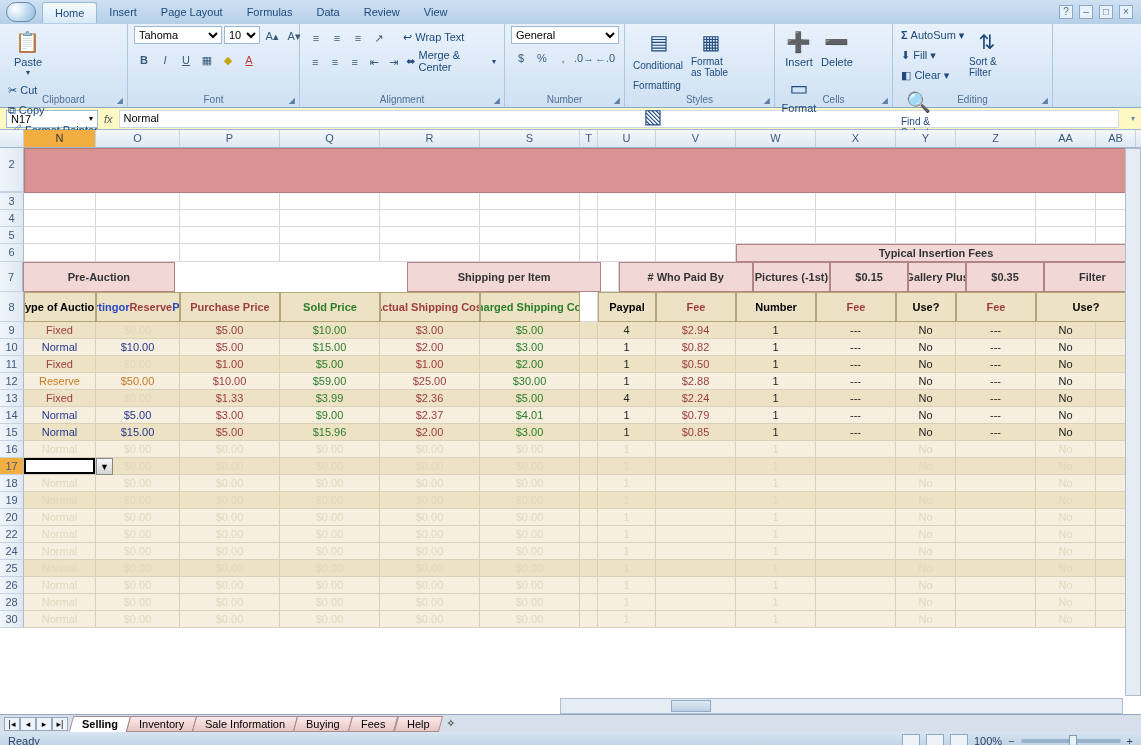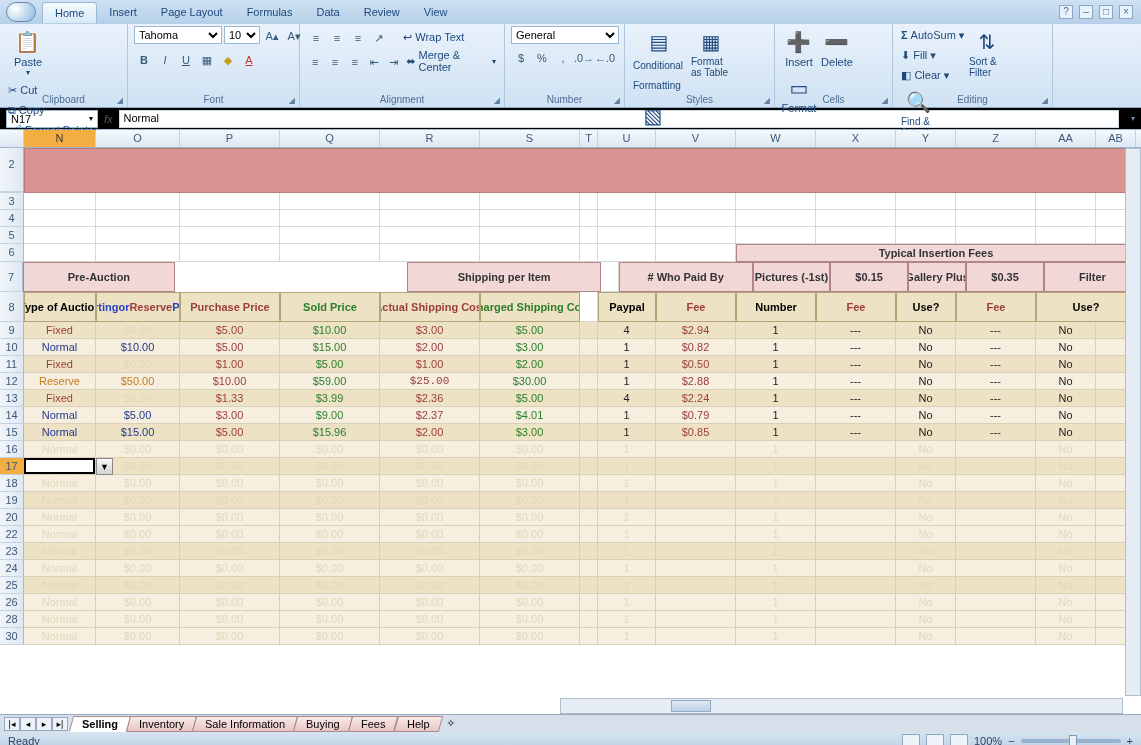--- a/index.html
+++ b/index.html
@@ -19,21 +19,21 @@
 .btns{display:flex;gap:2px;align-items:flex-start;flex-wrap:wrap}
 .bigbtn{display:flex;flex-direction:column;align-items:center;width:44px;padding:2px;color:#204a7e}
 .bigbtn .glyph{width:28px;height:28px;display:flex;align-items:center;justify-content:center;font-size:20px}
 .smallrow{display:flex;flex-direction:column;gap:2px}
 .smallbtn{display:flex;align-items:center;gap:3px;color:#204a7e;padding:1px 2px;height:18px}
 select.fontname{width:88px;height:18px;border:1px solid #9ab9d4;background:#fff;font-size:11px}
 select.fontsize{width:36px;height:18px;border:1px solid #9ab9d4;background:#fff;font-size:11px}
 .toolrow{display:flex;gap:1px;margin-top:2px}
 .tbtn{width:20px;height:20px;border:1px solid transparent;display:flex;align-items:center;justify-content:center;color:#3a5a7a}
 
-.formulabar{height:22px;background:#000000;border-bottom:1px solid #9fb6cd;display:flex;align-items:center}
+.formulabar{height:22px;background:#fef9c3;border-bottom:1px solid #9fb6cd;display:flex;align-items:center}
 .namebox{width:92px;height:18px;border:1px solid #9ab9d4;background:#fff;margin-left:6px;padding:1px 4px;display:flex;align-items:center;justify-content:space-between}
 .fx{margin:0 6px;font-style:italic;color:#5a5a5a}
 .formula-in{flex:1;border:1px solid #cfd9e4;background:#fff;height:18px;padding:1px 4px;margin-right:6px}
 
 .sheet-wrap{position:relative;height:584px;overflow:hidden;background:#fff}
 .colhdrs{display:flex;height:18px;background:linear-gradient(#f4f8fc,#dde8f3);border-bottom:1px solid #9fb6cd}
 .rowlabel{width:24px}
 .colhdrs .ch{border-right:1px solid #c6d2df;text-align:center;line-height:17px;color:#3e587a;font-size:11px}
 .ch.sel{background:#f2ae41;color:#333}
 .gridbody{position:absolute;top:18px;left:0;right:0;bottom:0;overflow:hidden}
@@ -435,21 +435,21 @@
         <div class="cell datacell black" style="width: 80px;">---</div>
         <div class="cell datacell black" style="width: 60px;">No</div>
         <div class="cell datacell" style="width: 40px;"></div>
       </div>
       <div class="row altrow">
         <div class="rh">12</div>
         <div class="cell datacell" style="width: 72px; color: rgb(199, 122, 26);">Reserve</div>
         <div class="cell datacell" style="width: 84px; color: rgb(199, 122, 26);">$50.00</div>
         <div class="cell datacell maroon" style="width: 100px;">$10.00</div>
         <div class="cell datacell green" style="width: 100px;">$59.00</div>
-        <div class="cell datacell maroon" style="width: 100px; font-family: Liberation Mono, monospace;">$25.00</div>
+        <div class="cell datacell maroon" style="width: 100px;">$25.00</div>
         <div class="cell datacell green" style="width: 100px;">$30.00</div>
         <div class="cell datacell" style="width: 18px;"></div>
         <div class="cell datacell black" style="width: 58px;">1</div>
         <div class="cell datacell maroon" style="width: 80px;">$2.88</div>
         <div class="cell datacell black" style="width: 80px;">1</div>
         <div class="cell datacell black" style="width: 80px;">---</div>
         <div class="cell datacell black" style="width: 60px;">No</div>
         <div class="cell datacell black" style="width: 80px;">---</div>
         <div class="cell datacell black" style="width: 60px;">No</div>
         <div class="cell datacell" style="width: 40px;"></div>
@@ -593,38 +593,20 @@
         <div class="cell datacell" style="width: 80px;"></div>
         <div class="cell datacell" style="width: 80px;">1</div>
         <div class="cell datacell" style="width: 80px;"></div>
         <div class="cell datacell" style="width: 60px;">No</div>
         <div class="cell datacell" style="width: 80px;"></div>
         <div class="cell datacell" style="width: 60px;">No</div>
         <div class="cell datacell" style="width: 40px;"></div>
       </div>
       <div class="row placeholder altrow">
         <div class="rh">22</div>
-        <div class="cell datacell" style="width: 72px;">Normal</div>
-        <div class="cell datacell" style="width: 84px;">$0.00</div>
-        <div class="cell datacell" style="width: 100px;">$0.00</div>
-        <div class="cell datacell" style="width: 100px;">$0.00</div>
-        <div class="cell datacell" style="width: 100px;">$0.00</div>
-        <div class="cell datacell" style="width: 100px;">$0.00</div>
-        <div class="cell datacell" style="width: 18px;"></div>
-        <div class="cell datacell" style="width: 58px;">1</div>
-        <div class="cell datacell" style="width: 80px;"></div>
-        <div class="cell datacell" style="width: 80px;">1</div>
-        <div class="cell datacell" style="width: 80px;"></div>
-        <div class="cell datacell" style="width: 60px;">No</div>
-        <div class="cell datacell" style="width: 80px;"></div>
-        <div class="cell datacell" style="width: 60px;">No</div>
-        <div class="cell datacell" style="width: 40px;"></div>
-      </div>
-      <div class="row placeholder">
-        <div class="rh">23</div>
         <div class="cell datacell" style="width: 72px;">Normal</div>
         <div class="cell datacell" style="width: 84px;">$0.00</div>
         <div class="cell datacell" style="width: 100px;">$0.00</div>
         <div class="cell datacell" style="width: 100px;">$0.00</div>
         <div class="cell datacell" style="width: 100px;">$0.00</div>
         <div class="cell datacell" style="width: 100px;">$0.00</div>
         <div class="cell datacell" style="width: 18px;"></div>
         <div class="cell datacell" style="width: 58px;">1</div>
         <div class="cell datacell" style="width: 80px;"></div>
         <div class="cell datacell" style="width: 80px;">1</div>

